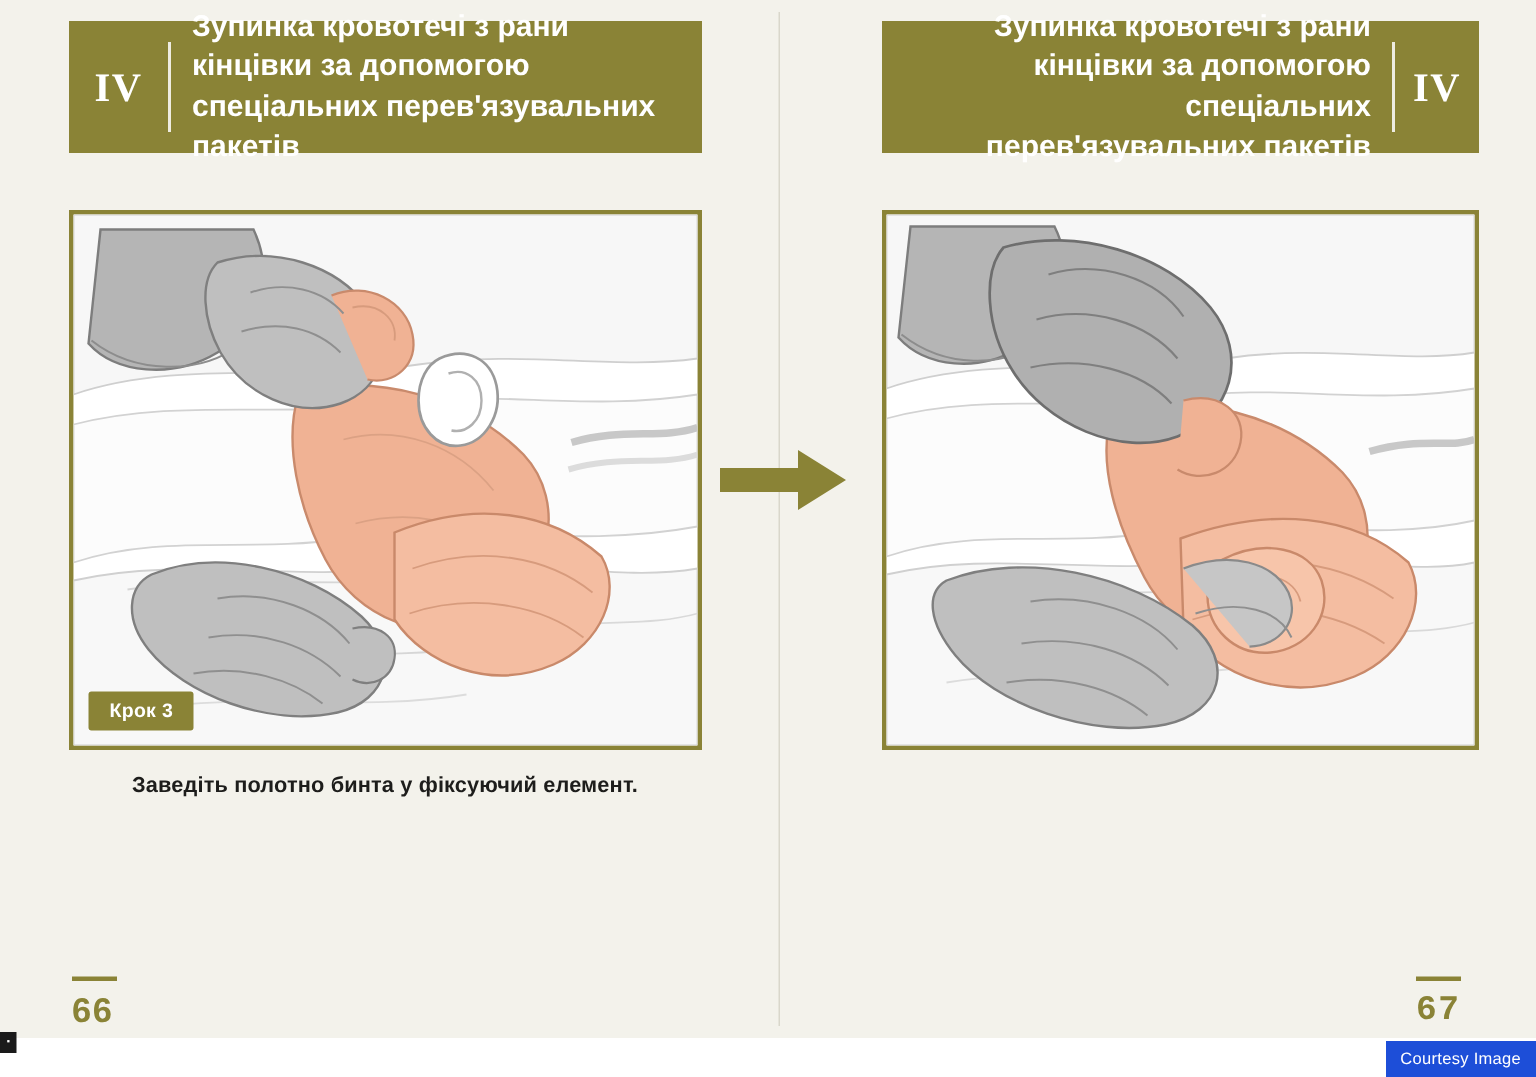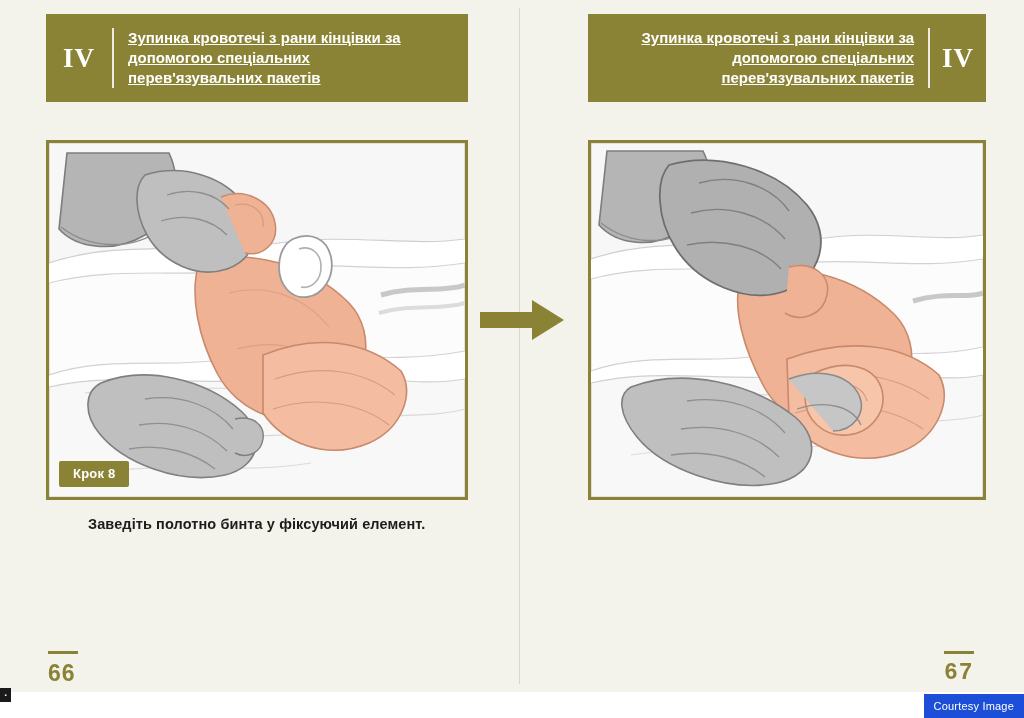--- a/index.html
+++ b/index.html
@@ -72,26 +72,25 @@
     flex: 0 0 56px;
   }
   .divider-v {
     width: 2px;
     height: 60px;
     background: rgba(255,255,255,0.85);
     flex: 0 0 2px;
   }
   .banner-text {
     color: #ffffff;
-    font-size: 15px;
+    font-size: 20px;
     font-weight: bold;
     line-height: 1.33;
     padding: 0 10px 0 14px;
     flex: 1 1 auto;
-    text-decoration: underline;
   }
   .banner-left .banner-text { text-align: left; }
   .banner-right .banner-text { text-align: right; padding: 0 14px 0 10px; }
 
   
   .figure {
     position: absolute;
     border: 3px solid #8a8336;
     box-sizing: border-box;
     overflow: hidden;
@@ -247,21 +246,21 @@
 
         <path d="M52 240 C96 222 156 236 192 268 C218 292 210 324 176 332 C130 342 74 320 50 290 C34 270 36 248 52 240 Z" fill="#bfbfbf" stroke="#7f7f7f" stroke-width="1.6"></path>
         <path d="M96 256 C132 250 166 264 184 286" fill="none" stroke="#8f8f8f" stroke-width="1.3"></path>
         <path d="M90 282 C126 276 158 288 178 308" fill="none" stroke="#8f8f8f" stroke-width="1.3"></path>
         <path d="M80 306 C114 300 146 310 166 326" fill="none" stroke="#8f8f8f" stroke-width="1.3"></path>
         <path d="M186 276 C204 272 216 282 214 296 C212 310 198 316 186 310" fill="#bfbfbf" stroke="#7f7f7f" stroke-width="1.4"></path>
 
         <path d="M332 152 C366 142 392 150 416 142" fill="none" stroke="#c8c8c8" stroke-width="5"></path>
         <path d="M330 170 C364 160 392 168 416 160" fill="none" stroke="#dcdcdc" stroke-width="4"></path>
       </svg>
-      <div class="step-badge">Крок 8</div>
+      <div class="step-badge">Крок 3</div>
     </div>
 
     <div class="caption">Заведіть полотно бинта у фіксуючий елемент.</div>
 
     <div class="folio-rule folio-left-rule"></div>
     <div class="folio folio-left">66</div>
 
     <svg class="arrow" viewBox="0 0 88 44">
       <path d="M2 14 L54 14 L54 2 L86 22 L54 42 L54 30 L2 30 Z" fill="#8a8336"></path>
     </svg>

